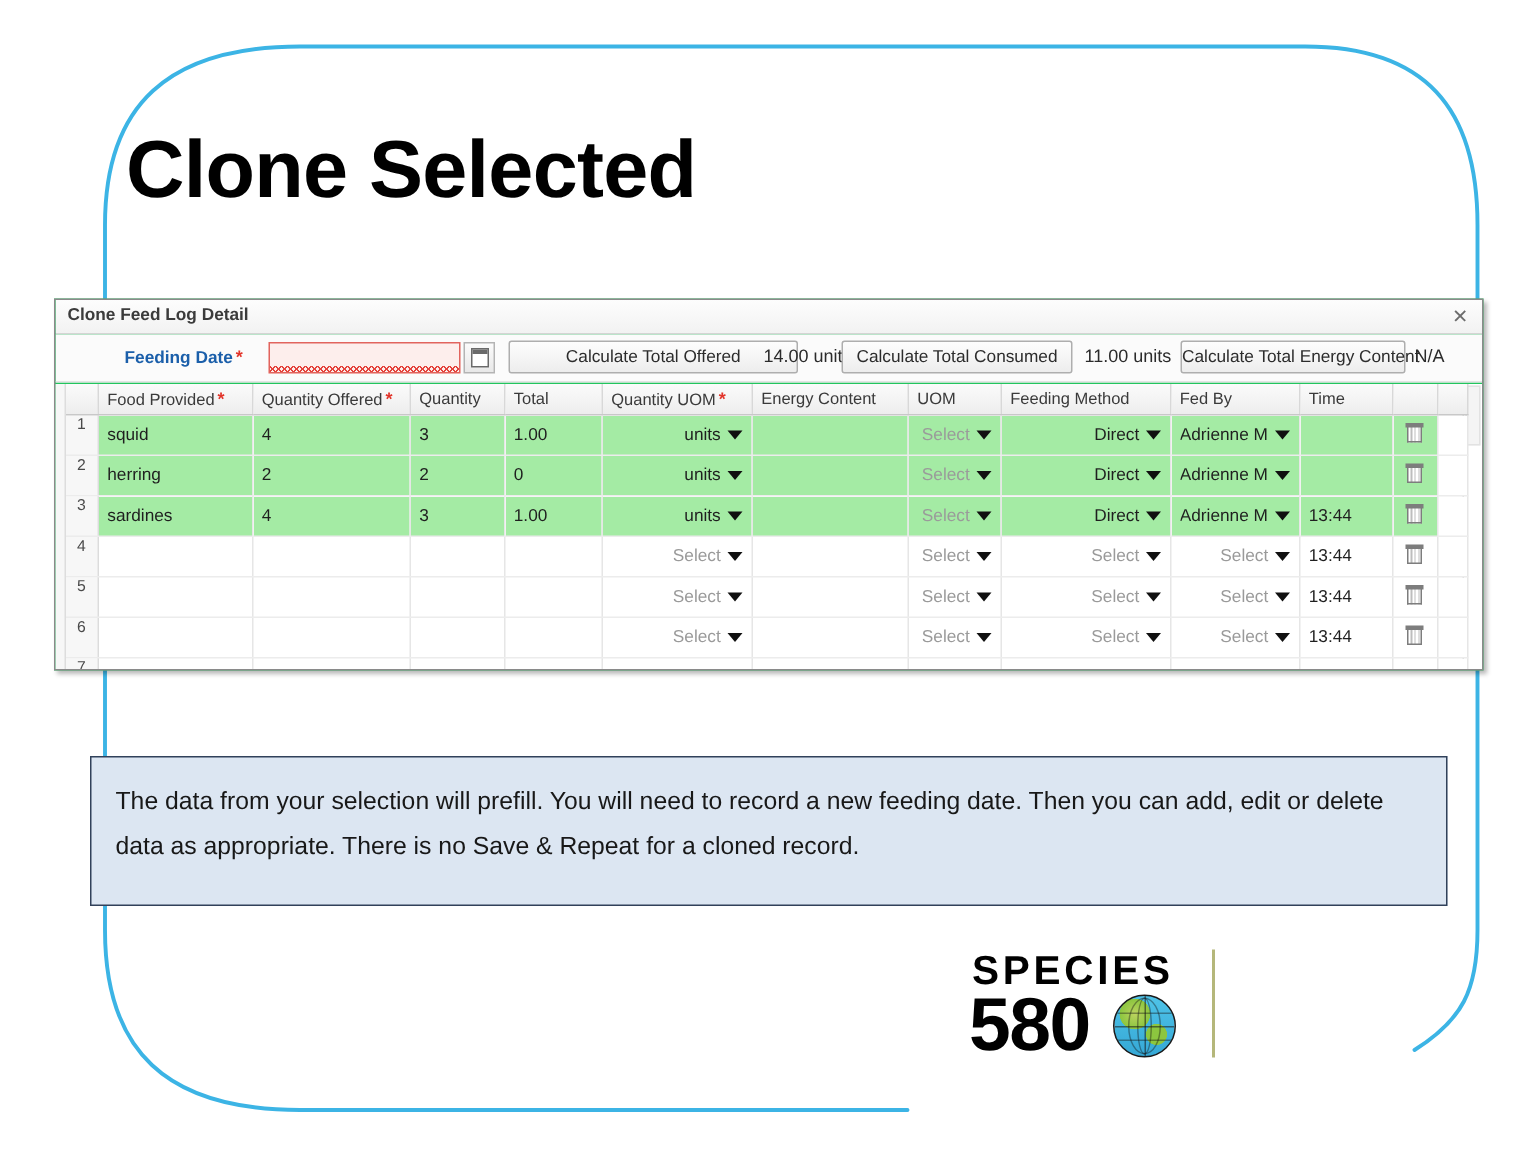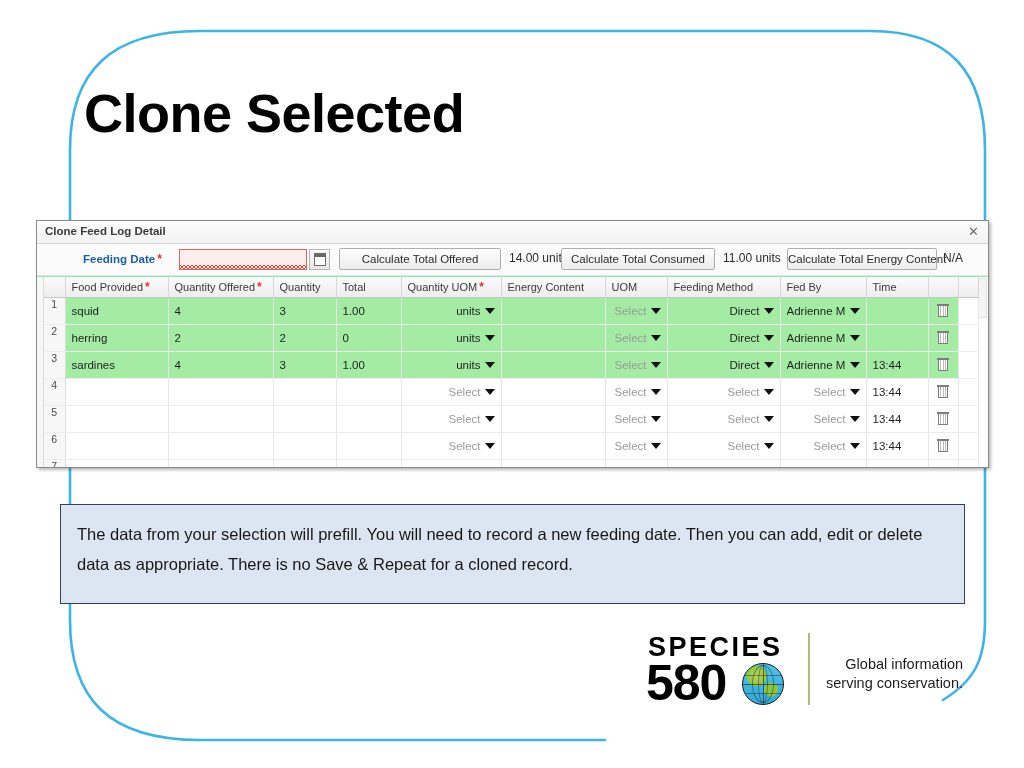--- a/index.html
+++ b/index.html
@@ -35,24 +35,24 @@
     font-weight: bold;
     letter-spacing: -0.5px;
     white-space: nowrap;
     font-family: "Liberation Sans", sans-serif;
   }
 
   
   #app-window {
     position: absolute;
     left: 36px;
-    top: 220px;
+    top: 199px;
     width: 953px;
     height: 248px;
-    background: #86efac;
+    background: #22c55e;
     border: 1px solid #8a8a8a;
     box-shadow: 2px 2px 3px rgba(0,0,0,0.28);
     box-sizing: border-box;
     overflow: hidden;
     font-size: 11px;
     color: #333;
   }
 
   .win-titlebar {
     position: relative;
@@ -175,21 +175,21 @@
     border: 1px solid #aeaeae;
     border-radius: 2px;
     background: linear-gradient(to bottom, #fdfdfd 0%, #ededed 100%);
     font-size: 11.5px;
     color: #2c2c2c;
     text-align: center;
     font-family: "Liberation Sans", sans-serif;
     cursor: pointer;
     white-space: nowrap;
   }
-  #btn-total-offered { left: 302px; width: 162px; }
+  #btn-total-offered { left: 302px; width: 193px; }
   #btn-total-consumed { left: 524px; width: 154px; }
   #btn-total-energy { left: 750px; width: 150px; }
 
   .calc-value {
     position: absolute;
     top: 7px;
     font-size: 12px;
     color: #2b2b2b;
     white-space: nowrap;
   }
@@ -763,15 +763,13 @@
 <div id="logo">
   <div class="logo-species">SPECIES</div>
   <div class="logo-360">580</div>
   <div class="logo-globe">
     <span class="lat-a"></span>
       <span class="lat-b"></span>
     <span class="lon-a"></span>
       <span class="lon-b"></span>
   </div>
   <div class="logo-divider"></div>
-  <div class="logo-tagline">Global information
-serving conservation.</div>
 </div>
 
 </body></html>

